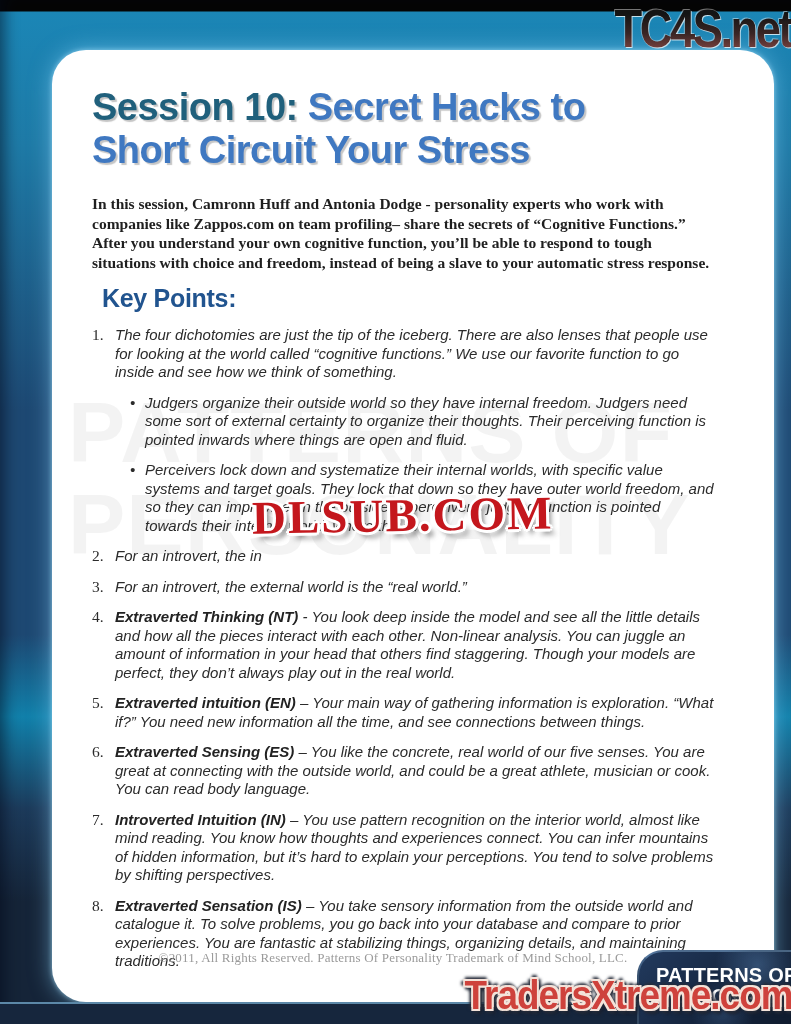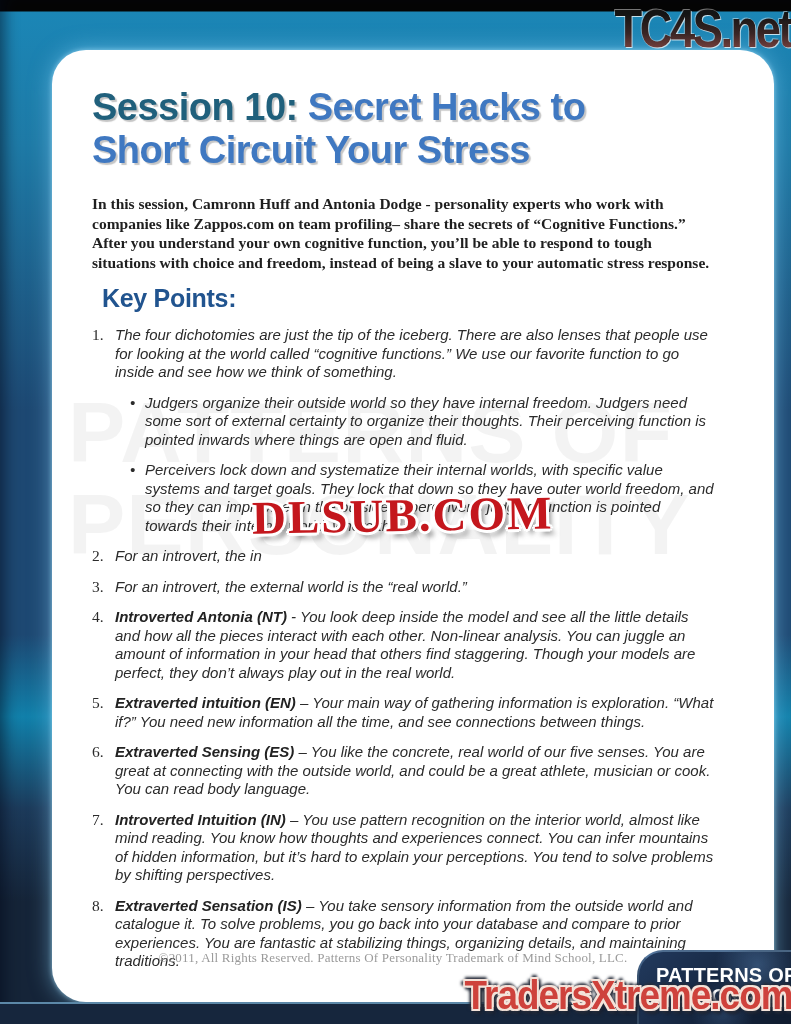--- a/index.html
+++ b/index.html
@@ -169,21 +169,21 @@
     <div class="li">
       <span class="num">3.</span>
       <div class="li-body">
           <p>For an introvert, the external world is the “real world.”</p>
         </div>
     </div>
 
     <div class="li">
       <span class="num">4.</span>
       <div class="li-body">
-          <p><span class="lead">Introverted Antonia (NT)</span><span>  - You look deep inside the model and see all the little details and how all the pieces interact with each other. Non-linear analysis. You can juggle an amount of information in your head that others find staggering. Though your models are perfect, they don’t always play out in the real world.</span></p>
+          <p><span class="lead">Extraverted Thinking (NT)</span><span>  - You look deep inside the model and see all the little details and how all the pieces interact with each other. Non-linear analysis. You can juggle an amount of information in your head that others find staggering. Though your models are perfect, they don’t always play out in the real world.</span></p>
         </div>
     </div>
 
     <div class="li">
       <span class="num">5.</span>
       <div class="li-body">
           <p><span class="lead">Extraverted intuition (EN)</span><span> – Your main way of gathering information is exploration. “What if?” You need new information all the time, and see connections between things.</span></p>
         </div>
     </div>
 

